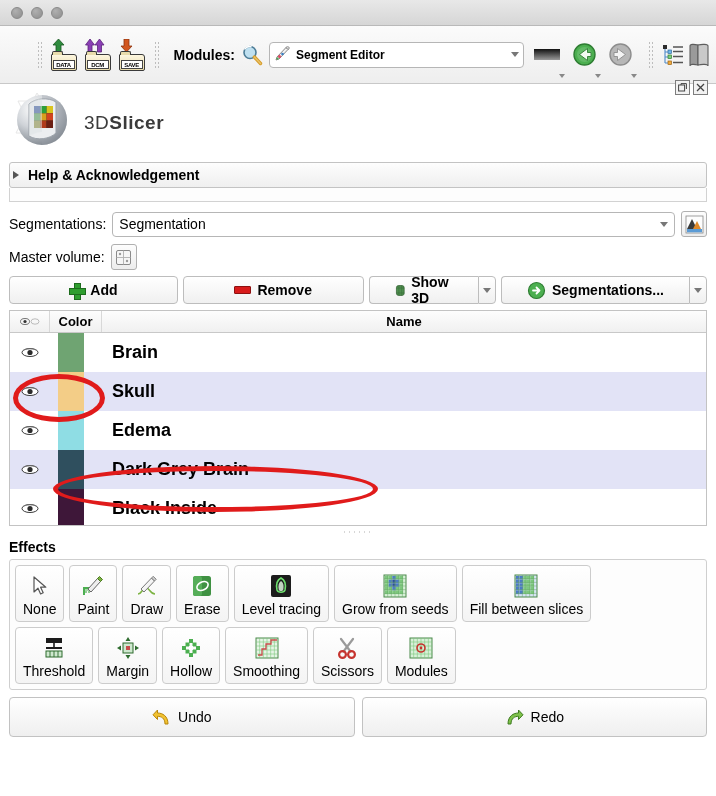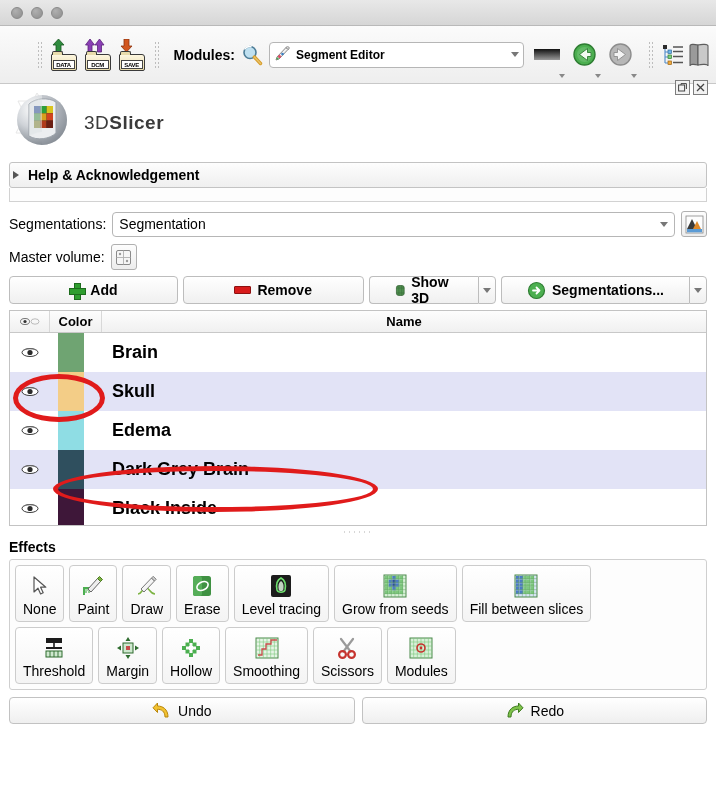--- a/index.html
+++ b/index.html
@@ -149,21 +149,21 @@
   .ebtn { border: 1px solid #cccccc; border-radius: 4px;
           background: linear-gradient(#ffffff,#f4f4f4);
           display: flex; flex-direction: column; align-items: center; justify-content: center;
           gap: 2px; padding: 7px 7px 4px; min-width: 0; }
   .ebtn .eico { width: 26px; height: 26px; display: flex; align-items: center;
                 justify-content: center; }
   .ebtn .elab { font-size: 14px; white-space: nowrap; }
 
   
   .urrow { display: flex; gap: 7px; margin-top: 7px; }
-  .urbtn { flex: 1; height: 27px; border: 1px solid #c2c2c2; border-radius: 4px;
+  .urbtn { flex: 1; height: 40px; border: 1px solid #c2c2c2; border-radius: 4px;
            background: linear-gradient(#ffffff,#efefef);
            display: flex; align-items: center; justify-content: center; gap: 7px;
            font-size: 14px; }
 
   
   .annot { position: absolute; border: 5px solid #e01b1b; border-radius: 50%;
            pointer-events: none; }
 </style>
 </head>
 <body>

